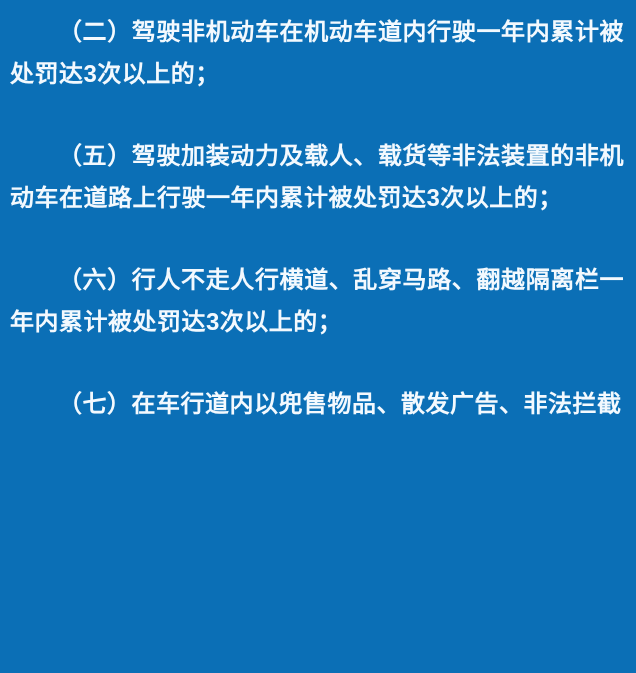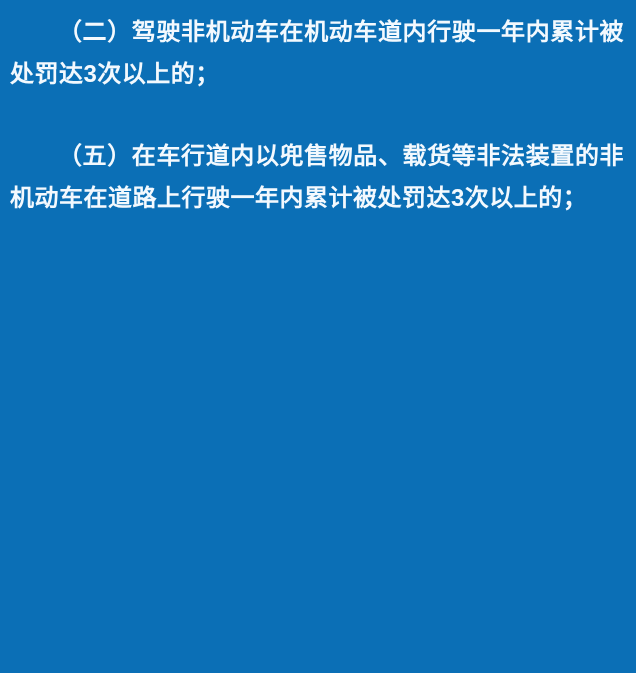--- a/index.html
+++ b/index.html
@@ -31,14 +31,16 @@
     text-align: justify;
     text-justify: inter-character;
     word-break: break-all;
   }
 </style>
 </head>
 <body style="--page-bg: #0b6fb6; --page-fg: #f3f9fe;">
 
 <div class="page">
   <p class="clause">（二）驾驶非机动车在机动车道内行驶一年内累计被处罚达3次以上的；</p>
-  <p class="clause">（五）在车行道内以兜售物品、载货等非法装置的非机动车在道路上行驶一年内累计被处罚达3次以上的；</p>
+  <p class="clause">（五）驾驶加装动力及载人、载货等非法装置的非机动车在道路上行驶一年内累计被处罚达3次以上的；</p>
+  <p class="clause">（六）行人不走人行横道、乱穿马路、翻越隔离栏一年内累计被处罚达3次以上的；</p>
+  <p class="clause">（七）在车行道内以兜售物品、散发广告、非法拦截</p>
 </div>
 
 </body></html>

